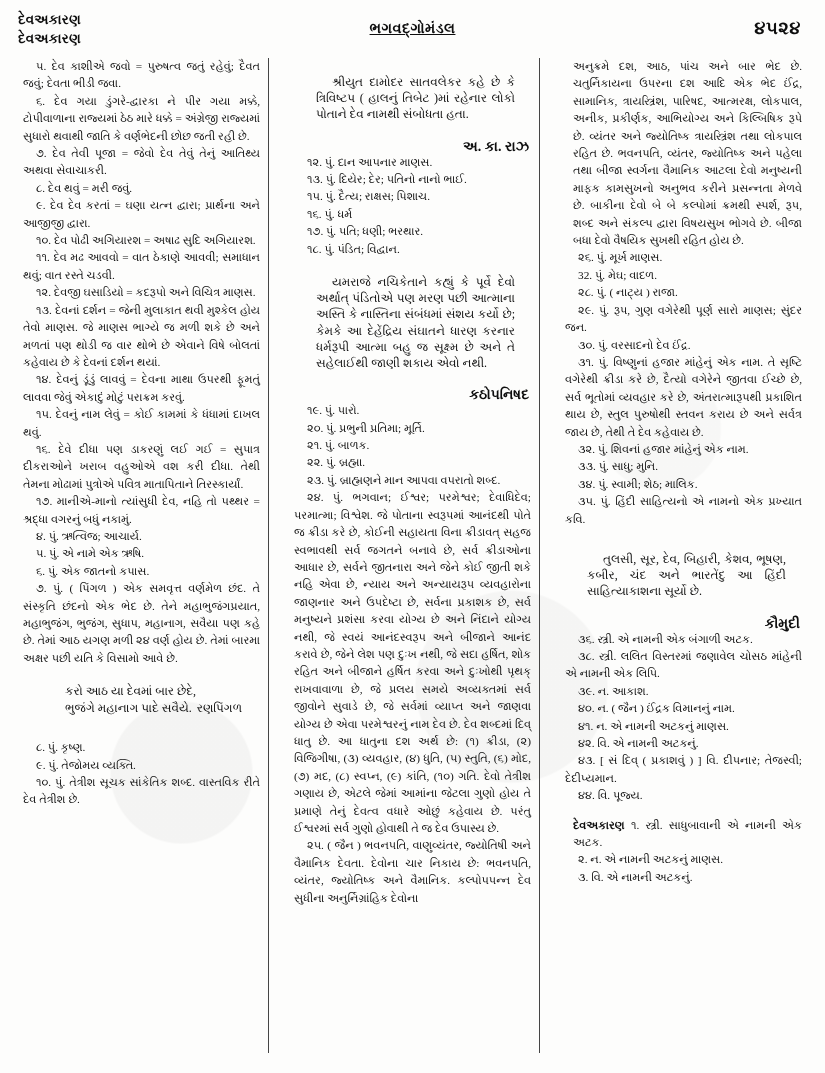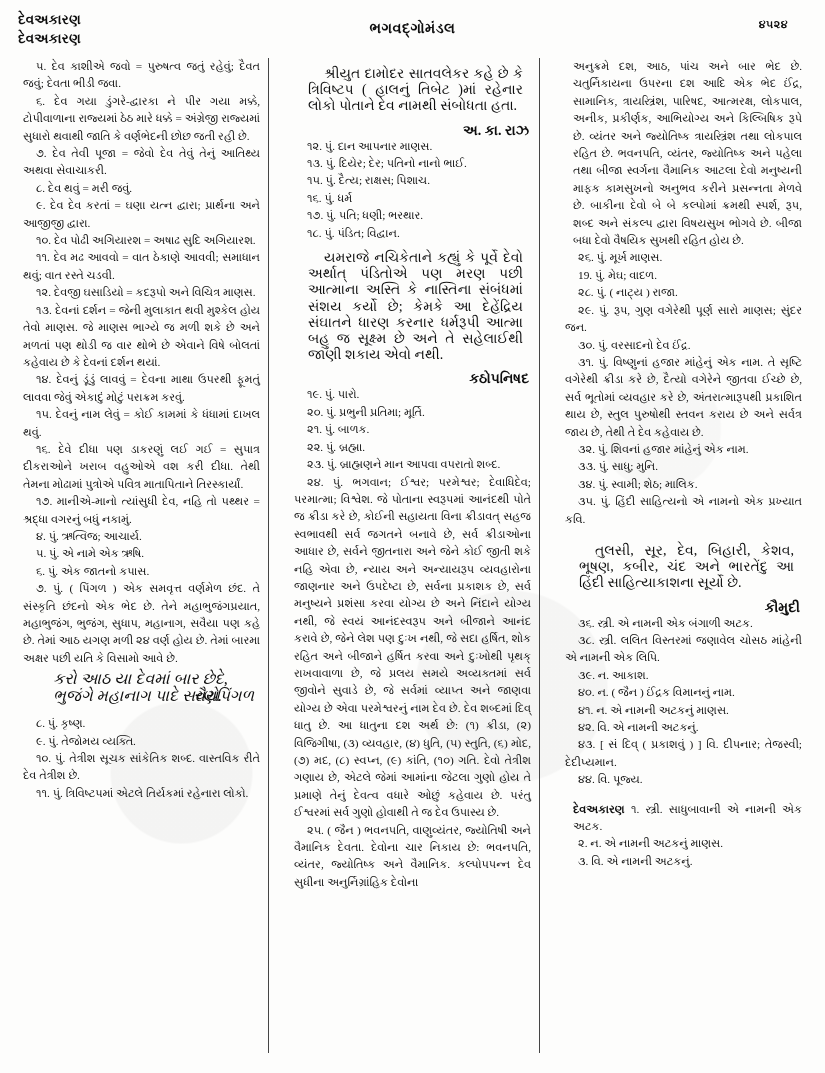--- a/index.html
+++ b/index.html
@@ -46,26 +46,27 @@
     letter-spacing: 0.2px;
   }
   .rh-left div { white-space: nowrap; }
   .rh-center {
     position: absolute;
     left: 0; right: 0; top: 12px;
     text-align: center;
     font-weight: bold;
     font-size: 14.5px;
     letter-spacing: 0.4px;
+    text-decoration: underline;
   }
   .rh-right {
     position: absolute;
-    right: 37px; top: 10px;
-    font-weight: bold;
-    font-size: 11px;
+    right: 24px; top: 10px;
+    font-weight: bold;
+    font-size: 18px;
     letter-spacing: 0.5px;
   }
 
   
   .columns {
     position: absolute;
     top: 58px;
     left: 14px;
     right: 14px;
     bottom: 6px;
@@ -95,44 +96,43 @@
   p.entry {
     margin: 0 0 0 0;
     text-indent: 13px;
     text-align: justify;
     hyphens: none;
   }
   p.entry.noindent { text-indent: 0; margin-left: 8px; }
 
   
   p.quote {
-    margin: 8px;
+    margin: 16px;
     text-indent: 16px;
-    font-size: 14px;
+    font-size: 12px;
     line-height: 16.2px;
     text-align: justify;
     padding-left: 6px;
   }
   .src {
     display: block;
     text-align: right;
     font-size: 14px;
     line-height: 15px;
     padding-right: 2px;
     font-weight: bold;
   }
 
   
   .verse {
-    margin: 4px;
-    font-size: 16px;
+    margin: 16px;
+    font-size: 12px;
     line-height: 16.5px;
     padding-left: 26px;
     white-space: nowrap;
-    font-style: italic;
   }
   .verse .vs-src {
     float: right;
     padding-right: 2px;
   }
 
   .spacer-sm { height: 7px; }
   .spacer-md { height: 12px; }
 
   .hw { font-weight: bold; }
@@ -183,21 +183,20 @@
           <span class="vs-src">રણપિંગળ</span>
           <span>ભુજંગે મહાનાગ પાદે સવૈયે.</span>
         </div>
       </div>
 
       <div class="spacer-sm"></div>
 
       <p class="entry">૮. પું. કૃષ્ણ.</p>
       <p class="entry">૯. પું. તેજોમય વ્યક્તિ.</p>
       <p class="entry">૧૦. પું. તેત્રીશ સૂચક સાંકેતિક શબ્દ. વાસ્તવિક રીતે દેવ તેત્રીશ છે.</p>
-      <p class="entry">૧૧. પું. ત્રિવિષ્ટપમાં એટલે તિર્યકમાં રહેનારા લોકો.</p>
     </div>
 
     <div class="col rule-right">
       <p class="quote">
         <span>શ્રીયુત દામોદર સાતવલેકર કહે છે કે ત્રિવિષ્ટપ ( હાલનું તિબેટ )માં રહેનાર લોકો પોતાને દેવ નામથી સંબોધતા હતા.</span>
       </p>
       <span class="src">અ. કા. રાઝ</span>
 
       <p class="entry">૧૨. પું. દાન આપનાર માણસ.</p>
       <p class="entry">૧૩. પું. દિયેર; દેર; પતિનો નાનો ભાઈ.</p>
@@ -217,21 +216,21 @@
       <p class="entry">૨૨. પું. બ્રહ્મા.</p>
       <p class="entry">૨૩. પું. બ્રાહ્મણને માન આપવા વપરાતો શબ્દ.</p>
       <p class="entry">૨૪. પું. ભગવાન; ઈશ્વર; પરમેશ્વર; દેવાધિદેવ; પરમાત્મા; વિશ્વેશ. જે પોતાના સ્વરૂપમાં આનંદથી પોતે જ ક્રીડા કરે છે, કોઈની સહાયતા વિના ક્રીડાવત્ સહજ સ્વભાવથી સર્વ જગતને બનાવે છે, સર્વ ક્રીડાઓના આધાર છે, સર્વને જીતનારા અને જેને કોઈ જીતી શકે નહિ એવા છે, ન્યાય અને અન્યાયરૂપ વ્યવહારોના જાણનાર અને ઉપદેષ્ટા છે, સર્વના પ્રકાશક છે, સર્વ મનુષ્યને પ્રશંસા કરવા યોગ્ય છે અને નિંદાને યોગ્ય નથી, જે સ્વયં આનંદસ્વરૂપ અને બીજાને આનંદ કરાવે છે, જેને લેશ પણ દુઃખ નથી, જે સદા હર્ષિત, શોક રહિત અને બીજાને હર્ષિત કરવા અને દુઃખોથી પૃથક્ રાખવાવાળા છે, જે પ્રલય સમયે અવ્યક્તમાં સર્વ જીવોને સુવાડે છે, જે સર્વમાં વ્યાપ્ત અને જાણવા યોગ્ય છે એવા પરમેશ્વરનું નામ દેવ છે. દેવ શબ્દમાં દિવ્ ધાતુ છે. આ ધાતુના દશ અર્થ છે: (૧) ક્રીડા, (૨) વિજિગીષા, (૩) વ્યવહાર, (૪) ધુતિ, (૫) સ્તુતિ, (૬) મોદ, (૭) મદ, (૮) સ્વપ્ન, (૯) કાંતિ, (૧૦) ગતિ. દેવો તેત્રીશ ગણાય છે, એટલે જેમાં આમાંના જેટલા ગુણો હોય તે પ્રમાણે તેનું દેવત્વ વધારે ઓછું કહેવાય છે. પરંતુ ઈશ્વરમાં સર્વ ગુણો હોવાથી તે જ દેવ ઉપાસ્ય છે.</p>
       <p class="entry">૨૫. ( જૈન ) ભવનપતિ, વાણુવ્યંતર, જ્યોતિષી અને વૈમાનિક દેવતા. દેવોના ચાર નિકાય છે: ભવનપતિ, વ્યંતર, જ્યોતિષ્ક અને વૈમાનિક. કલ્પોપપન્ન દેવ સુધીના અનુર્નિગ્રાંહિક દેવોના</p>
     </div>
 
     <div class="col">
       <p class="entry noindent">અનુક્રમે દશ, આઠ, પાંચ અને બાર ભેદ છે. ચતુર્નિકાયના ઉપરના દશ આદિ એક ભેદ ઈંદ્ર, સામાનિક, ત્રાયસ્ત્રિંશ, પારિષદ, આત્મરક્ષ, લોકપાલ, અનીક, પ્રકીર્ણક, આભિયોગ્ય અને કિલ્બિષિક રૂપે છે. વ્યંતર અને જ્યોતિષ્ક ત્રાયસ્ત્રિંશ તથા લોકપાલ રહિત છે. ભવનપતિ, વ્યંતર, જ્યોતિષ્ક અને પહેલા તથા બીજા સ્વર્ગના વૈમાનિક આટલા દેવો મનુષ્યની માફક કામસુખનો અનુભવ કરીને પ્રસન્નતા મેળવે છે. બાકીના દેવો બે બે કલ્પોમાં ક્રમથી સ્પર્શ, રૂપ, શબ્દ અને સંકલ્પ દ્વારા વિષયસુખ ભોગવે છે. બીજા બધા દેવો વૈષયિક સુખથી રહિત હોય છે.</p>
 
       <p class="entry">૨૬. પું. મૂર્ખ માણસ.</p>
-      <p class="entry">19. પું. મેઘ; વાદળ.</p>
+      <p class="entry">32. પું. મેઘ; વાદળ.</p>
       <p class="entry">૨૮. પું. ( નાટ્ય ) રાજા.</p>
       <p class="entry">૨૯. પું. રૂપ, ગુણ વગેરેથી પૂર્ણ સારો માણસ; સુંદર જન.</p>
       <p class="entry">૩૦. પું. વરસાદનો દેવ ઈંદ્ર.</p>
       <p class="entry">૩૧. પું. વિષ્ણુનાં હજાર માંહેનું એક નામ. તે સૃષ્ટિ વગેરેથી ક્રીડા કરે છે, દૈત્યો વગેરેને જીતવા ઈચ્છે છે, સર્વ ભૂતોમાં વ્યવહાર કરે છે, અંતરાત્મારૂપથી પ્રકાશિત થાય છે, સ્તુલ પુરુષોથી સ્તવન કરાય છે અને સર્વત્ર જાય છે, તેથી તે દેવ કહેવાય છે.</p>
       <p class="entry">૩૨. પું. શિવનાં હજાર માંહેનું એક નામ.</p>
       <p class="entry">૩૩. પું. સાધુ; મુનિ.</p>
       <p class="entry">૩૪. પું. સ્વામી; શેઠ; માલિક.</p>
       <p class="entry">૩૫. પું. હિંદી સાહિત્યનો એ નામનો એક પ્રખ્યાત કવિ.</p>
       <p class="entry"></p>
 

